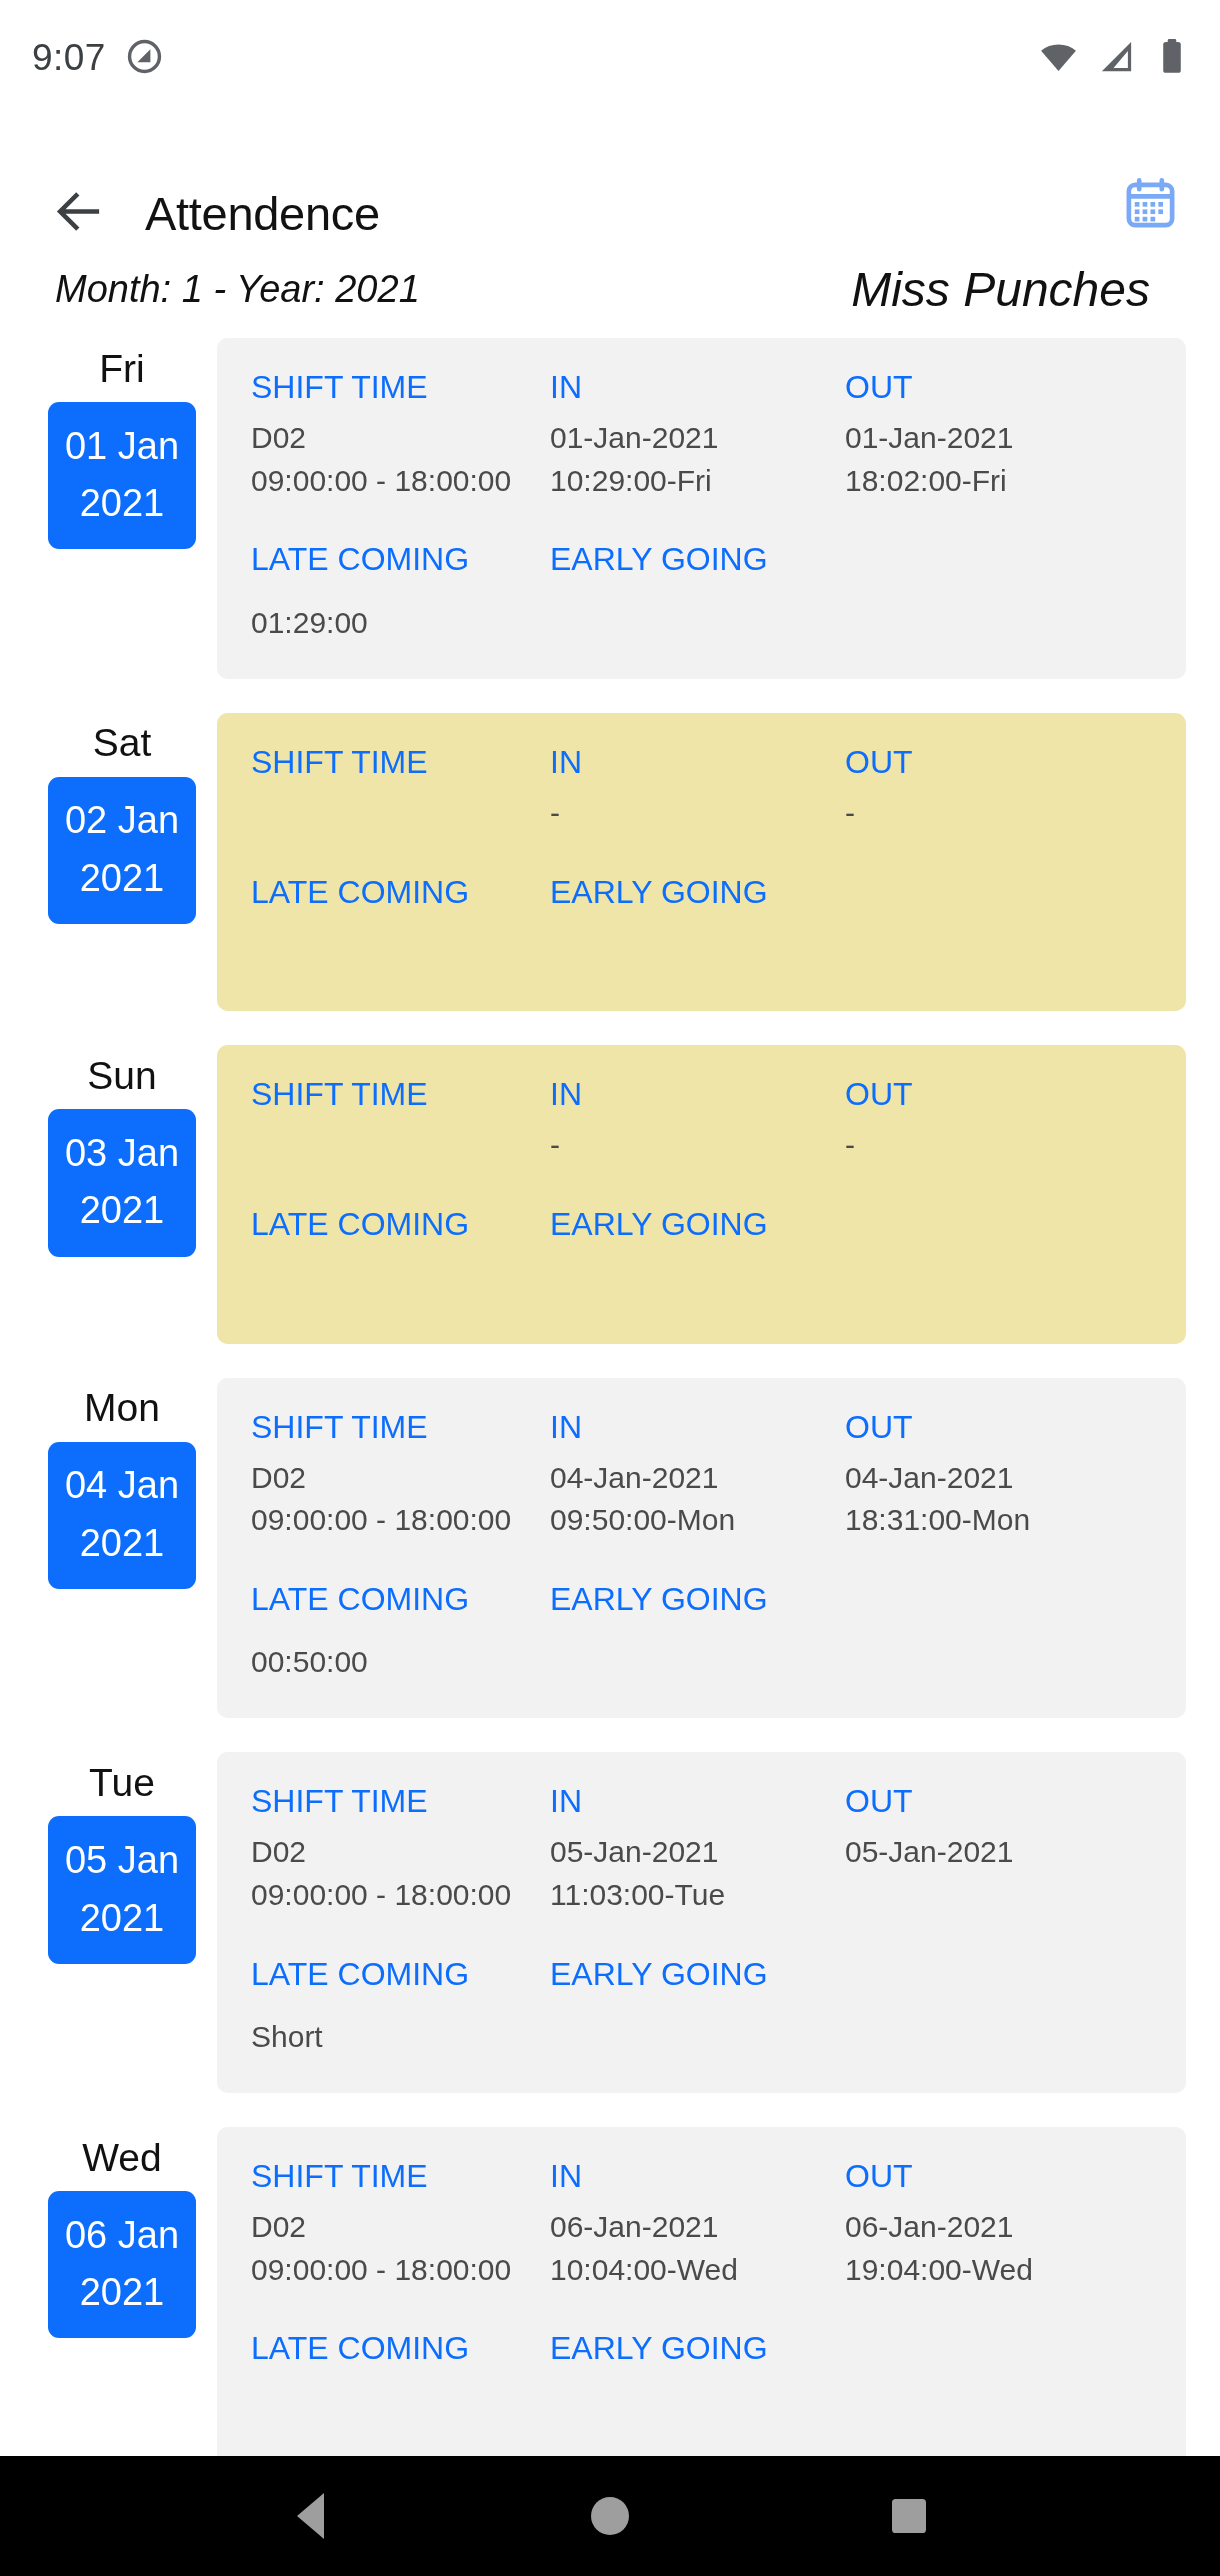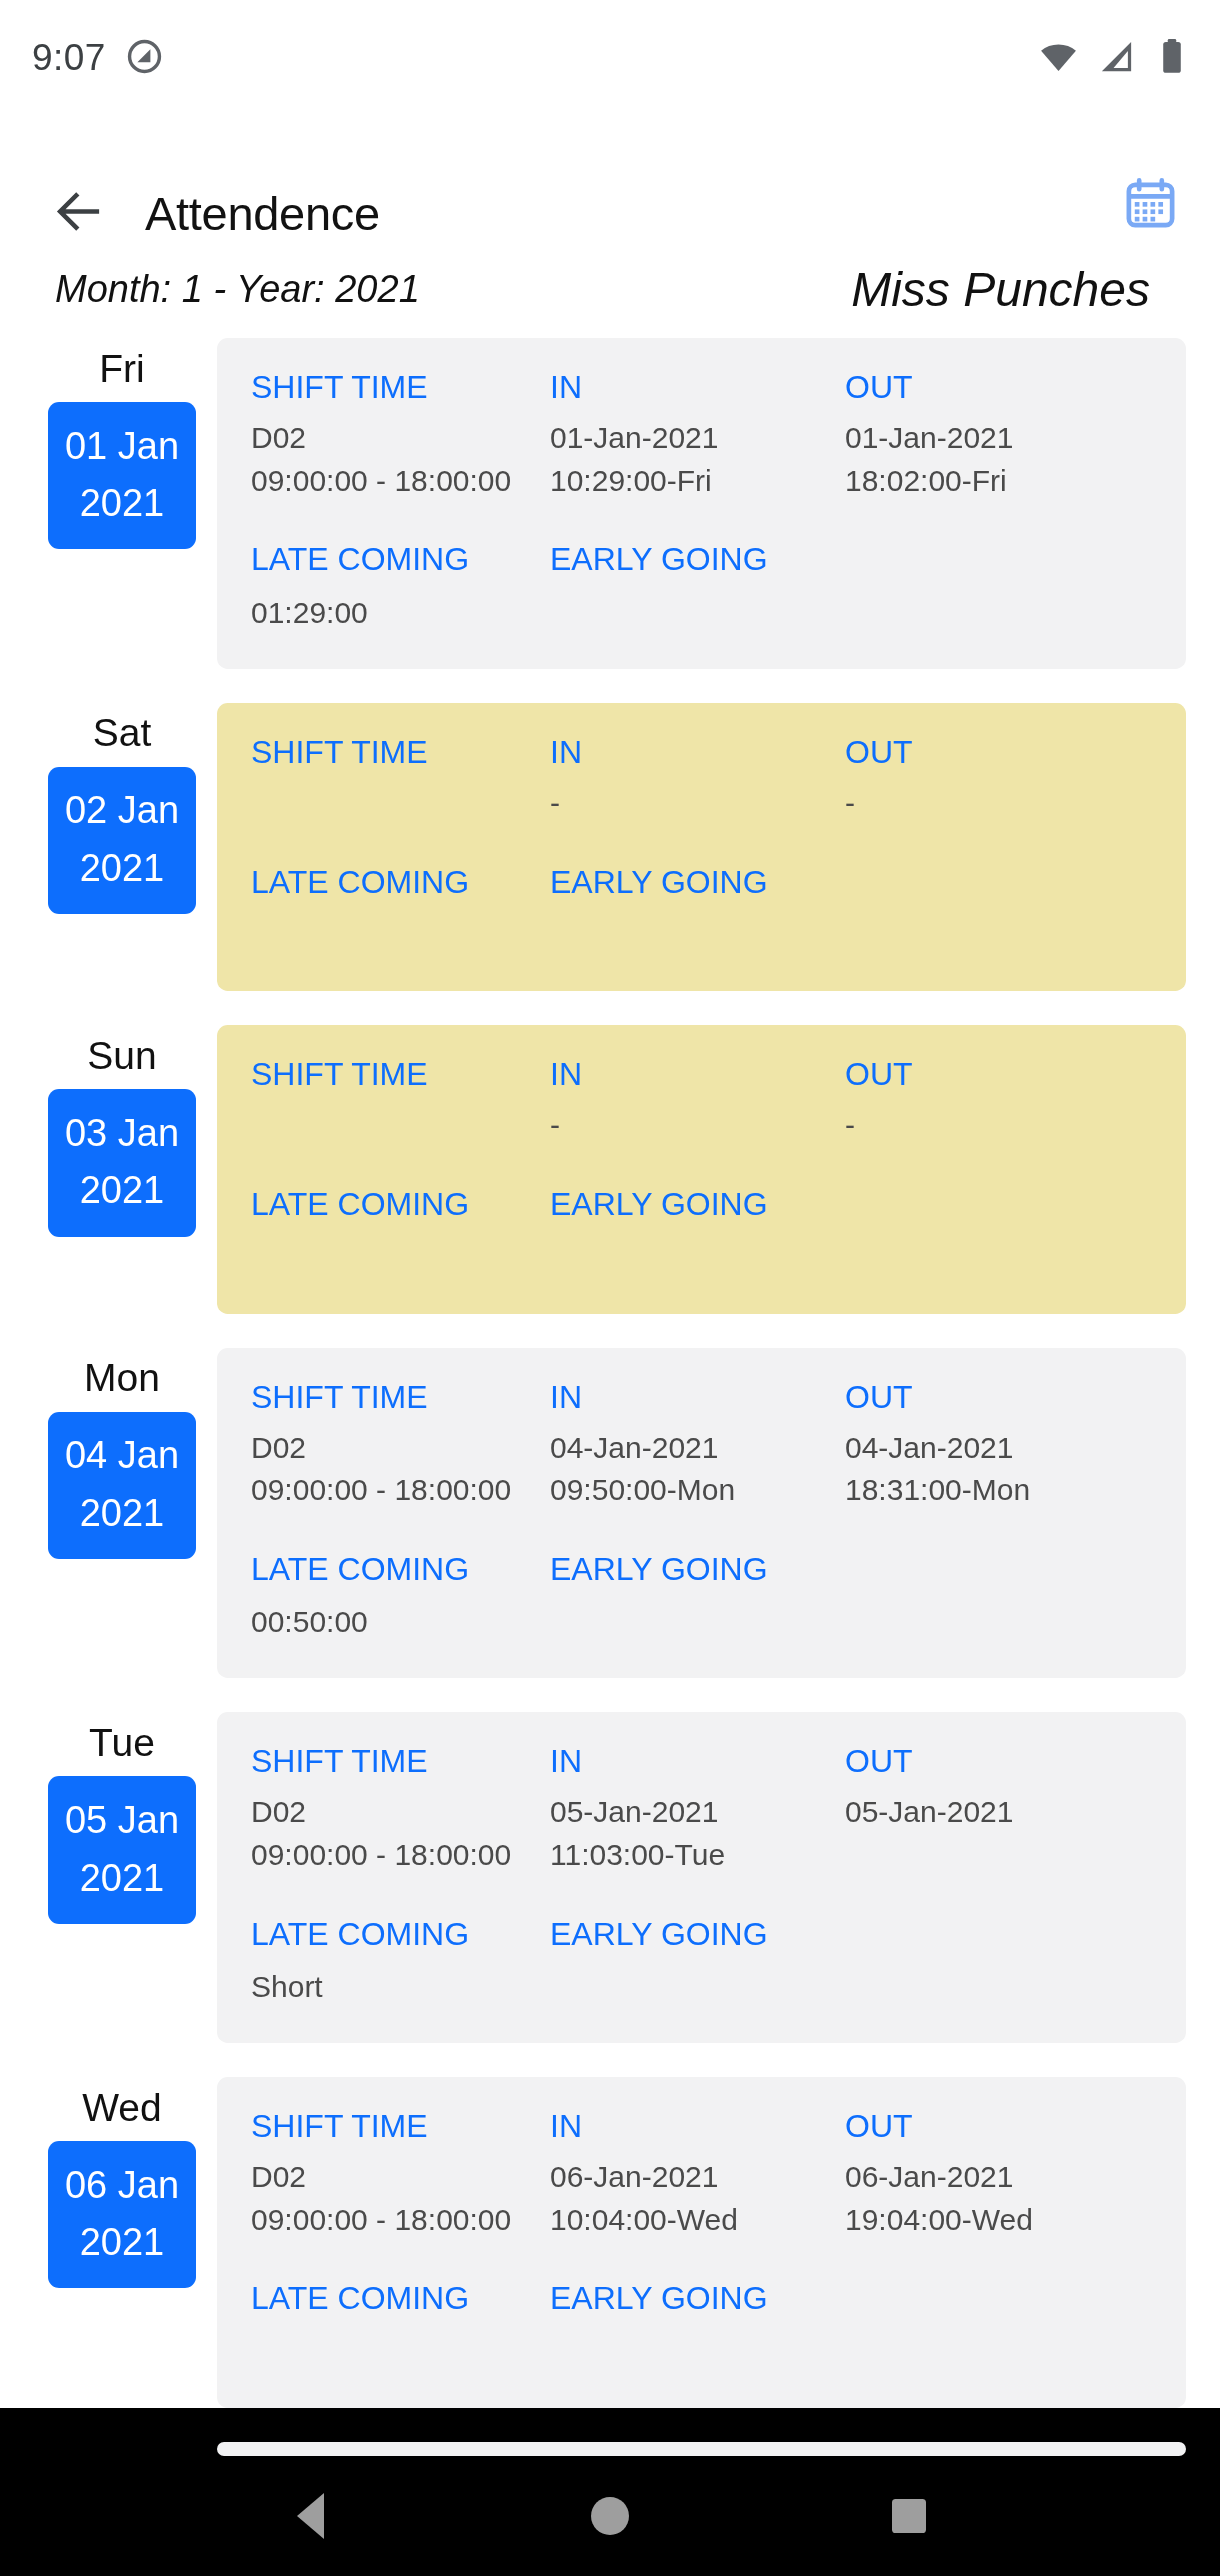--- a/index.html
+++ b/index.html
@@ -155,21 +155,21 @@
   }
   .col-val {
     font-size: 30px;
     color: #4a4a4a;
     line-height: 1.42;
     min-height: 43px;
   }
   .col-val .l2 { display: block; }
 
   .card-grid.bottom { margin-top: 38px; }
-  .card-grid.bottom .col-val { margin-top: 13px; }
+  .card-grid.bottom .col-val { margin-top: 23px; }
 
   
   .partial-row {
     display: flex;
     align-items: flex-start;
     padding-left: 27px;
     padding-right: 34px;
   }
   .partial-card {
     flex: 1;
@@ -188,21 +188,21 @@
     color: #111111;
     overflow: hidden;
     height: 9px;
     line-height: 1;
   }
 
   
   .scroll-area {
     height: 2118px;
     overflow: hidden;
-    background: #000000;
+    background: #fdba74;
   }
 
   
   .nav-bar {
     position: absolute;
     left: 0;
     bottom: 0;
     width: 1220px;
     height: 120px;
     background: #000000;

